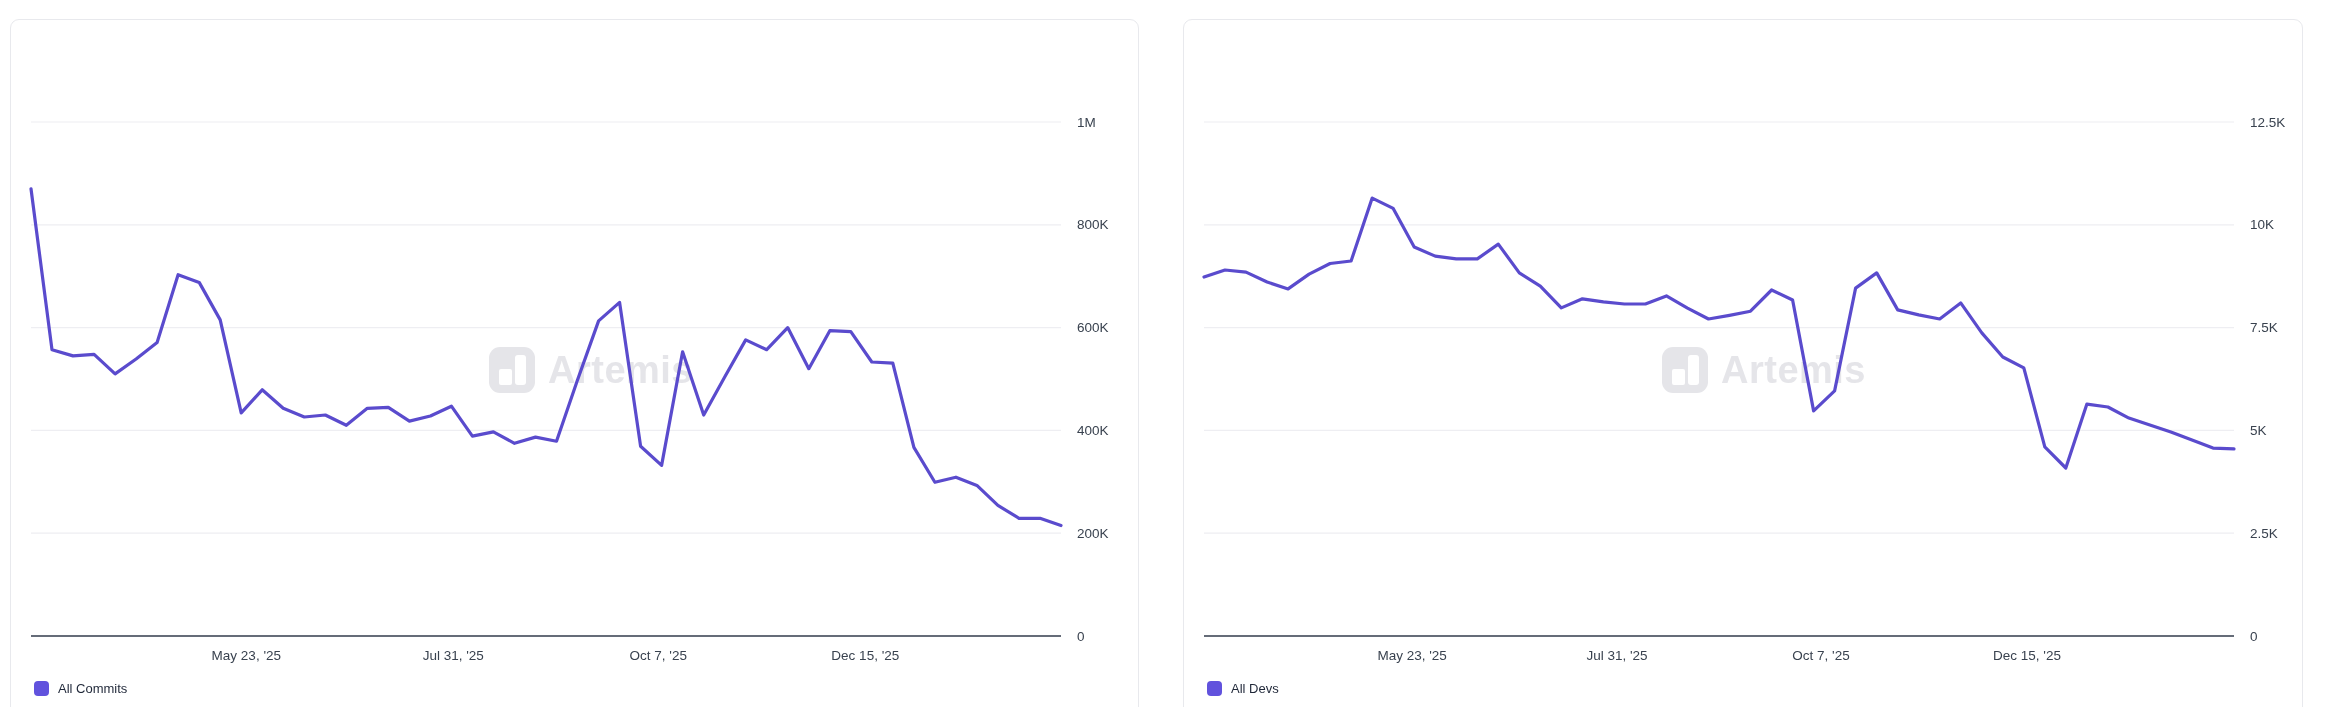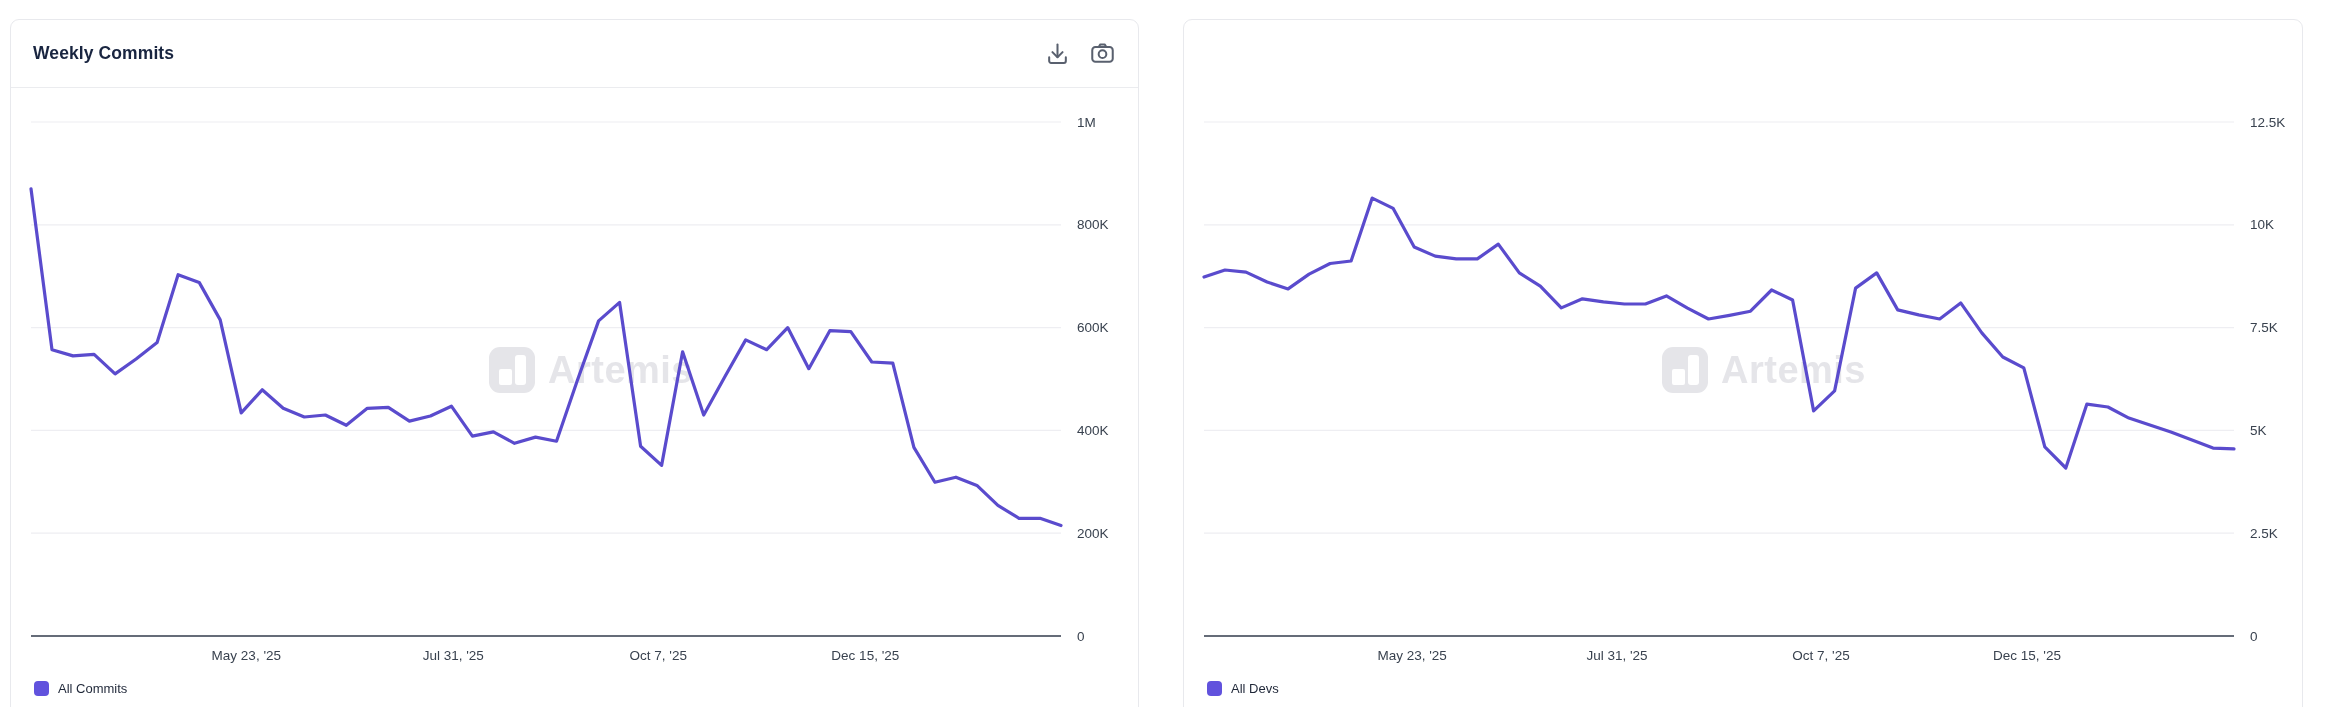--- a/index.html
+++ b/index.html
@@ -33,43 +33,20 @@
     position:absolute;left:23px;top:661px;
     display:flex;gap:9px;
   }
   .legend-swatch{width:15px;height:15px;border-radius:4px;}
   .legend-label{font-size:13px;color:#1f2738;}
 </style>
 </head>
 <body style="background: rgb(255, 255, 255);">
 
 <section class="chart-card card-1" style="border-color: rgb(232, 233, 237);">
-  <div class="card-header">
-    <div class="card-title js-title" style="color: rgb(25, 37, 64);">Weekly Commits</div>
-    <div class="toolbar">
-      <button class="icon-btn" style="color: rgb(89, 96, 110);">
-        <span>
-            <svg width="27" height="27" viewBox="0 0 24 24" fill="none" stroke="currentColor" stroke-width="1.8" stroke-linecap="round" stroke-linejoin="round">
-              <path d="M12 4v11"></path>
-              <path d="M7.5 10.8 12 15.3l4.5-4.5"></path>
-              <path d="M4.6 15.4v3.3a1.7 1.7 0 0 0 1.7 1.7h11.4a1.7 1.7 0 0 0 1.7-1.7v-3.3"></path>
-            </svg>
-          </span>
-      </button>
-      <button class="icon-btn" style="color: rgb(89, 96, 110);">
-        <span>
-            <svg width="27" height="27" viewBox="0 0 24 24" fill="none" stroke="currentColor" stroke-width="1.8" stroke-linecap="round" stroke-linejoin="round">
-              <path d="M8.6 6.2l1.5-2.3h3.8l1.5 2.3"></path>
-              <rect x="2.9" y="6.2" width="18.2" height="13.2" rx="2.8"></rect>
-              <circle cx="12" cy="12.6" r="3.4"></circle>
-            </svg>
-          </span>
-      </button>
-    </div>
-  </div>
   <svg class="chart-svg" width="1120" height="620" viewBox="0 0 1120 620">
       <line x1="20" y1="34.0" x2="1050" y2="34.0" stroke="#eeeef2" stroke-width="1.2"></line>
       <text x="1066" y="38.5" fill="#39424f" font-size="13.5" font-family="&quot;Liberation Sans&quot;,sans-serif">1M</text>
       <line x1="20" y1="136.8" x2="1050" y2="136.8" stroke="#eeeef2" stroke-width="1.2"></line>
       <text x="1066" y="141.3" fill="#39424f" font-size="13.5" font-family="&quot;Liberation Sans&quot;,sans-serif">800K</text>
       <line x1="20" y1="239.6" x2="1050" y2="239.6" stroke="#eeeef2" stroke-width="1.2"></line>
       <text x="1066" y="244.1" fill="#39424f" font-size="13.5" font-family="&quot;Liberation Sans&quot;,sans-serif">600K</text>
       <line x1="20" y1="342.4" x2="1050" y2="342.4" stroke="#eeeef2" stroke-width="1.2"></line>
       <text x="1066" y="346.9" fill="#39424f" font-size="13.5" font-family="&quot;Liberation Sans&quot;,sans-serif">400K</text>
       <line x1="20" y1="445.2" x2="1050" y2="445.2" stroke="#eeeef2" stroke-width="1.2"></line>

